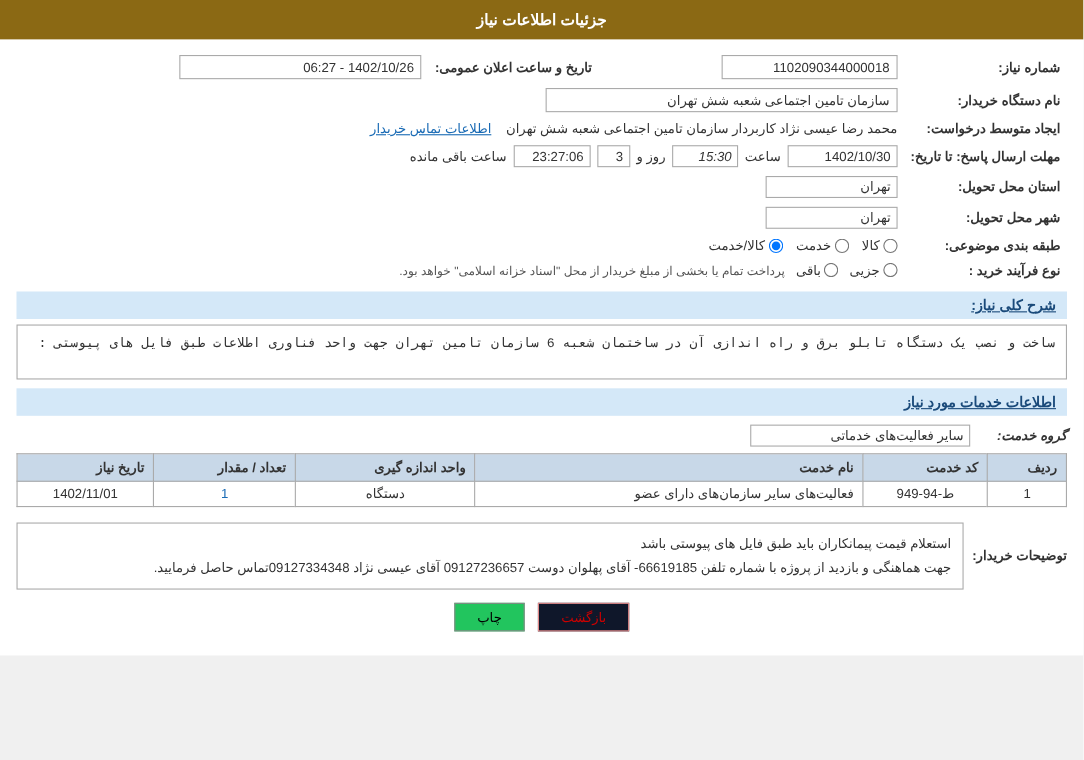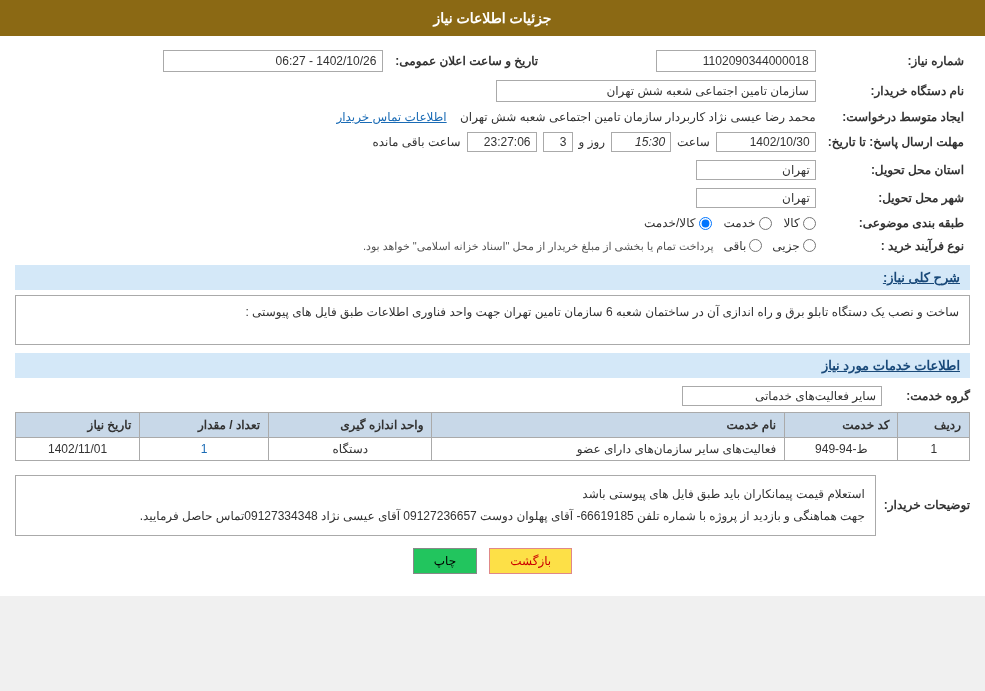--- a/index.html
+++ b/index.html
@@ -84,35 +84,37 @@
       font-size: 13px;
       text-decoration: underline;
     }
     .description-box {
       border: 1px solid #aaa;
       background: #fff;
       padding: 6px 10px;
       min-height: 50px;
       text-align: right;
       line-height: 1.7;
+      font-family: Liberation Mono, monospace;
     }
     .service-section {
       margin-top: 8px;
     }
     .service-row {
       display: flex;
       align-items: center;
       gap: 8px;
       margin-bottom: 5px;
     }
     .service-label {
       font-weight: bold;
       white-space: nowrap;
       min-width: 80px;
       text-align: right;
+      font-style: italic;
     }
     .data-table {
       width: 100%;
       border-collapse: collapse;
       margin-top: 6px;
     }
     .data-table th {
       background: #c8d8e8;
       border: 1px solid #aaa;
       padding: 5px 8px;
@@ -159,21 +161,21 @@
     }
     .btn-print {
       background: #22c55e;
       border: 1px solid #888;
       padding: 5px 20px;
       cursor: pointer;
       font-size: 12px;
       font-family: Tahoma, Arial, sans-serif;
     }
     .btn-back {
-      background: #fde047;
+      background: #0f172a;
       border: 1px solid #e08888;
       padding: 5px 20px;
       cursor: pointer;
       font-size: 12px;
       font-family: Tahoma, Arial, sans-serif;
       color: #c00;
     }
     .row-inline {
       display: flex;
       align-items: center;

